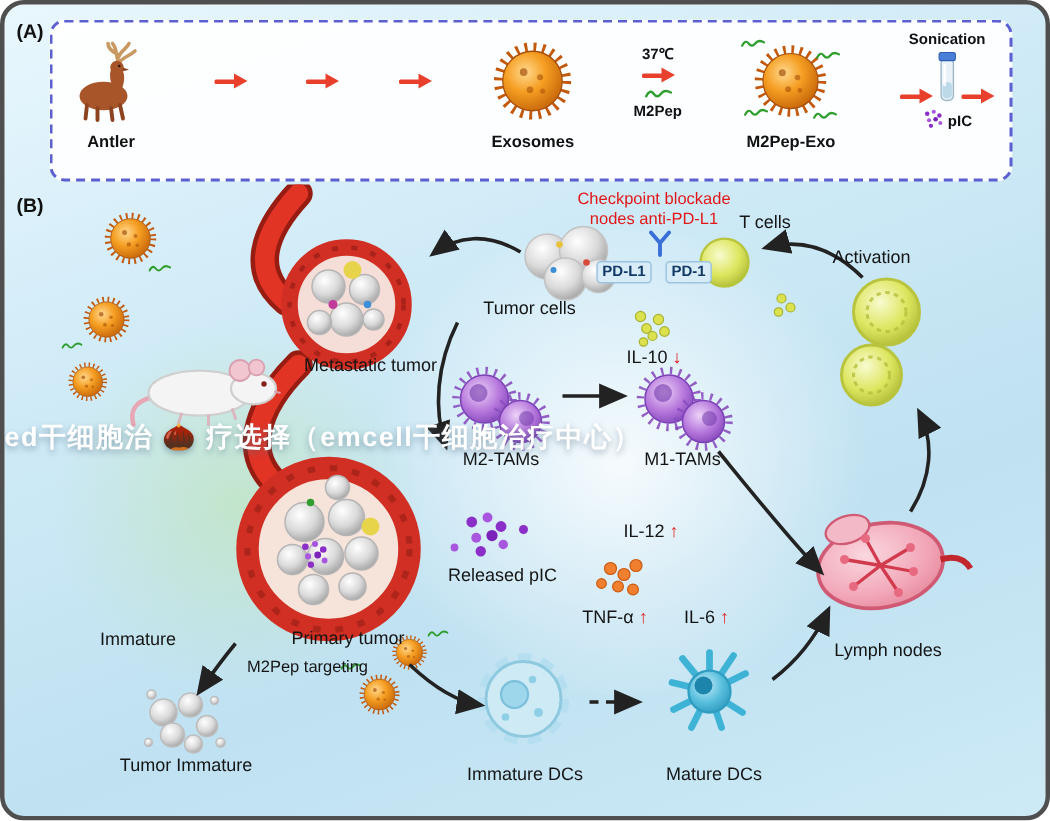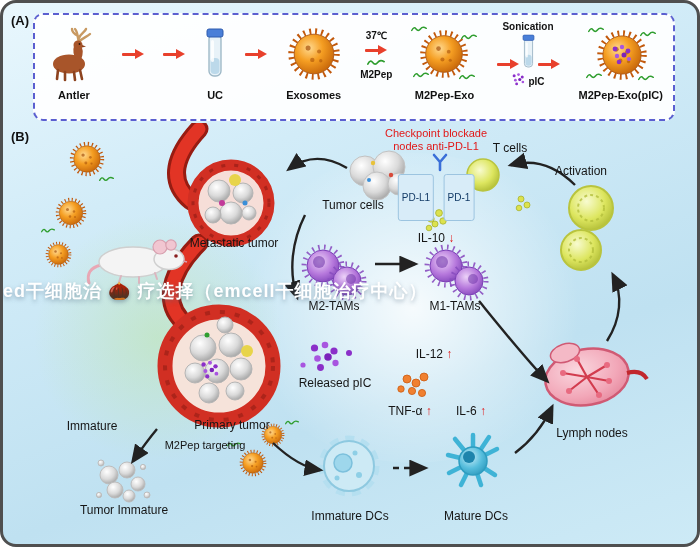--- a/index.html
+++ b/index.html
@@ -19,22 +19,22 @@
   .acell{height:66px;display:flex;flex-direction:column;align-items:center;justify-content:center;gap:2px}
   .rarrow{position:relative;width:22px;height:12px;flex:none}
   .rarrow::before{content:"";position:absolute;left:0;top:4.5px;width:14px;height:3.5px;background:#e8402c;border-radius:1px}
   .rarrow::after{content:"";position:absolute;left:13px;top:1px;border-left:9px solid #e8402c;border-top:5px solid transparent;border-bottom:5px solid transparent}
   .tinytxt{font-size:10px;font-weight:bold;color:#111;white-space:nowrap}
   .row{display:flex;align-items:flex-end;gap:2px}
   .bart{position:absolute;left:0;top:120px;z-index:1}
   .blbl{position:absolute;transform:translateX(-50%);font-size:12px;font-weight:normal;color:#151515;white-space:nowrap;z-index:5}
   .blbl.sm{font-size:11px}
   .red{color:#e11818}
-  .chip{position:absolute;transform:translateX(-50%);font-size:10px;font-weight:normal;color:#123a66;background:#d8ecf8;
-    border:1px solid #9cc4e0;border-radius:3px;padding:16px 3px;line-height:13px;z-index:5;white-space:nowrap}
+  .chip{position:absolute;transform:translateX(-50%);font-size:10px;font-weight:bold;color:#123a66;background:#d8ecf8;
+    border:1px solid #9cc4e0;border-radius:3px;padding:0 3px;line-height:13px;z-index:5;white-space:nowrap}
   .watermark{position:absolute;left:0;right:0;top:276px;text-align:left;font-size:18px;font-weight:bold;color:#fff;
     z-index:9;text-shadow:0 2px 4px rgba(80,105,130,.5);letter-spacing:1px;pointer-events:none}
 </style>
 </head>
 <body>
 
 <svg width="0" height="0" style="position:absolute" aria-hidden="true">
 <defs>
   <radialGradient id="gExo" cx="38%" cy="35%" r="75%">
     <stop offset="0%" stop-color="#ffd98f"></stop>
@@ -132,28 +132,20 @@
 
       <div class="acell">
           <div class="rarrow"></div>
         </div>
 
 
       <div class="acell">
           <div class="rarrow"></div>
         </div>
 
-      <div class="cell">
-        <div class="iconbox">
-          <svg width="22" height="52" viewBox="0 0 22 52">
-              <use href="#sym-tube" width="22" height="52"></use>
-            </svg>
-        </div>
-        <div class="albl">UC</div>
-      </div>
 
       <div class="acell">
           <div class="rarrow"></div>
         </div>
 
       <div class="cell">
         <div class="iconbox">
           <svg width="54" height="54" viewBox="0 0 54 54">
               <use href="#sym-exo" width="54" height="54"></use>
             </svg>
@@ -193,33 +185,20 @@
           <div class="rarrow"></div>
         </div>
         <div class="row">
           <svg width="15" height="15" viewBox="0 0 24 24">
               <use href="#sym-pic" width="24" height="24"></use>
             </svg>
           <span class="tinytxt">pIC</span>
         </div>
       </div>
 
-      <div class="cell">
-        <div class="iconbox">
-          <svg width="70" height="60" viewBox="0 0 70 60">
-            <use href="#sym-exo" x="10" y="5" width="52" height="52"></use>
-            <use href="#sym-squig" x="2" y="2" width="16" height="8"></use>
-            <use href="#sym-squig" x="54" y="6" width="16" height="8"></use>
-            <use href="#sym-squig" x="0" y="48" width="16" height="8"></use>
-            <use href="#sym-squig" x="52" y="50" width="16" height="8"></use>
-            <use href="#sym-pic" x="24" y="19" width="24" height="24"></use>
-          </svg>
-        </div>
-        <div class="albl">M2Pep-Exo(pIC)</div>
-      </div>
 
     </div>
   </div>
 
   <div class="ptag" style="left:8px;top:126px">(B)</div>
 
   <svg class="bart" width="700" height="427" viewBox="0 0 700 427">
 
     <g>
       <path d="M196,6 C172,32 164,58 188,78" fill="none" stroke="#971c12" stroke-width="19" stroke-linecap="round"></path>
@@ -433,21 +412,21 @@
     </g>
   </svg>
 
   <div class="blbl red sm" style="left:433px;top:124px">Checkpoint blockade</div>
   <div class="blbl red sm" style="left:433px;top:137px">nodes anti-PD-L1</div>
   <div class="blbl" style="left:507px;top:138px">T cells</div>
   <div class="blbl" style="left:578px;top:161px">Activation</div>
   <div class="blbl" style="left:350px;top:195px">Tumor cells</div>
   <div class="chip" style="left:413px;top:171px">PD-L1</div>
   <div class="chip" style="left:456px;top:171px">PD-1</div>
-  <div class="blbl" style="left:231px;top:233px">Metastatic tumor</div>
+  <div class="blbl" style="left:244px;top:233px">Metastatic tumor</div>
   <div class="blbl" style="left:433px;top:228px"><span>IL-10</span> <span class="red">↓</span></div>
   <div class="blbl" style="left:331px;top:296px">M2-TAMs</div>
   <div class="blbl" style="left:452px;top:296px">M1-TAMs</div>
   <div class="blbl" style="left:431px;top:344px"><span>IL-12</span> <span class="red">↑</span></div>
   <div class="blbl" style="left:332px;top:373px">Released pIC</div>
   <div class="blbl" style="left:407px;top:401px"><span>TNF-α</span> <span class="red">↑</span></div>
   <div class="blbl" style="left:468px;top:401px"><span>IL-6</span> <span class="red">↑</span></div>
   <div class="blbl" style="left:589px;top:423px">Lymph nodes</div>
   <div class="blbl" style="left:89px;top:416px">Immature</div>
   <div class="blbl" style="left:229px;top:415px">Primary tumor</div>

